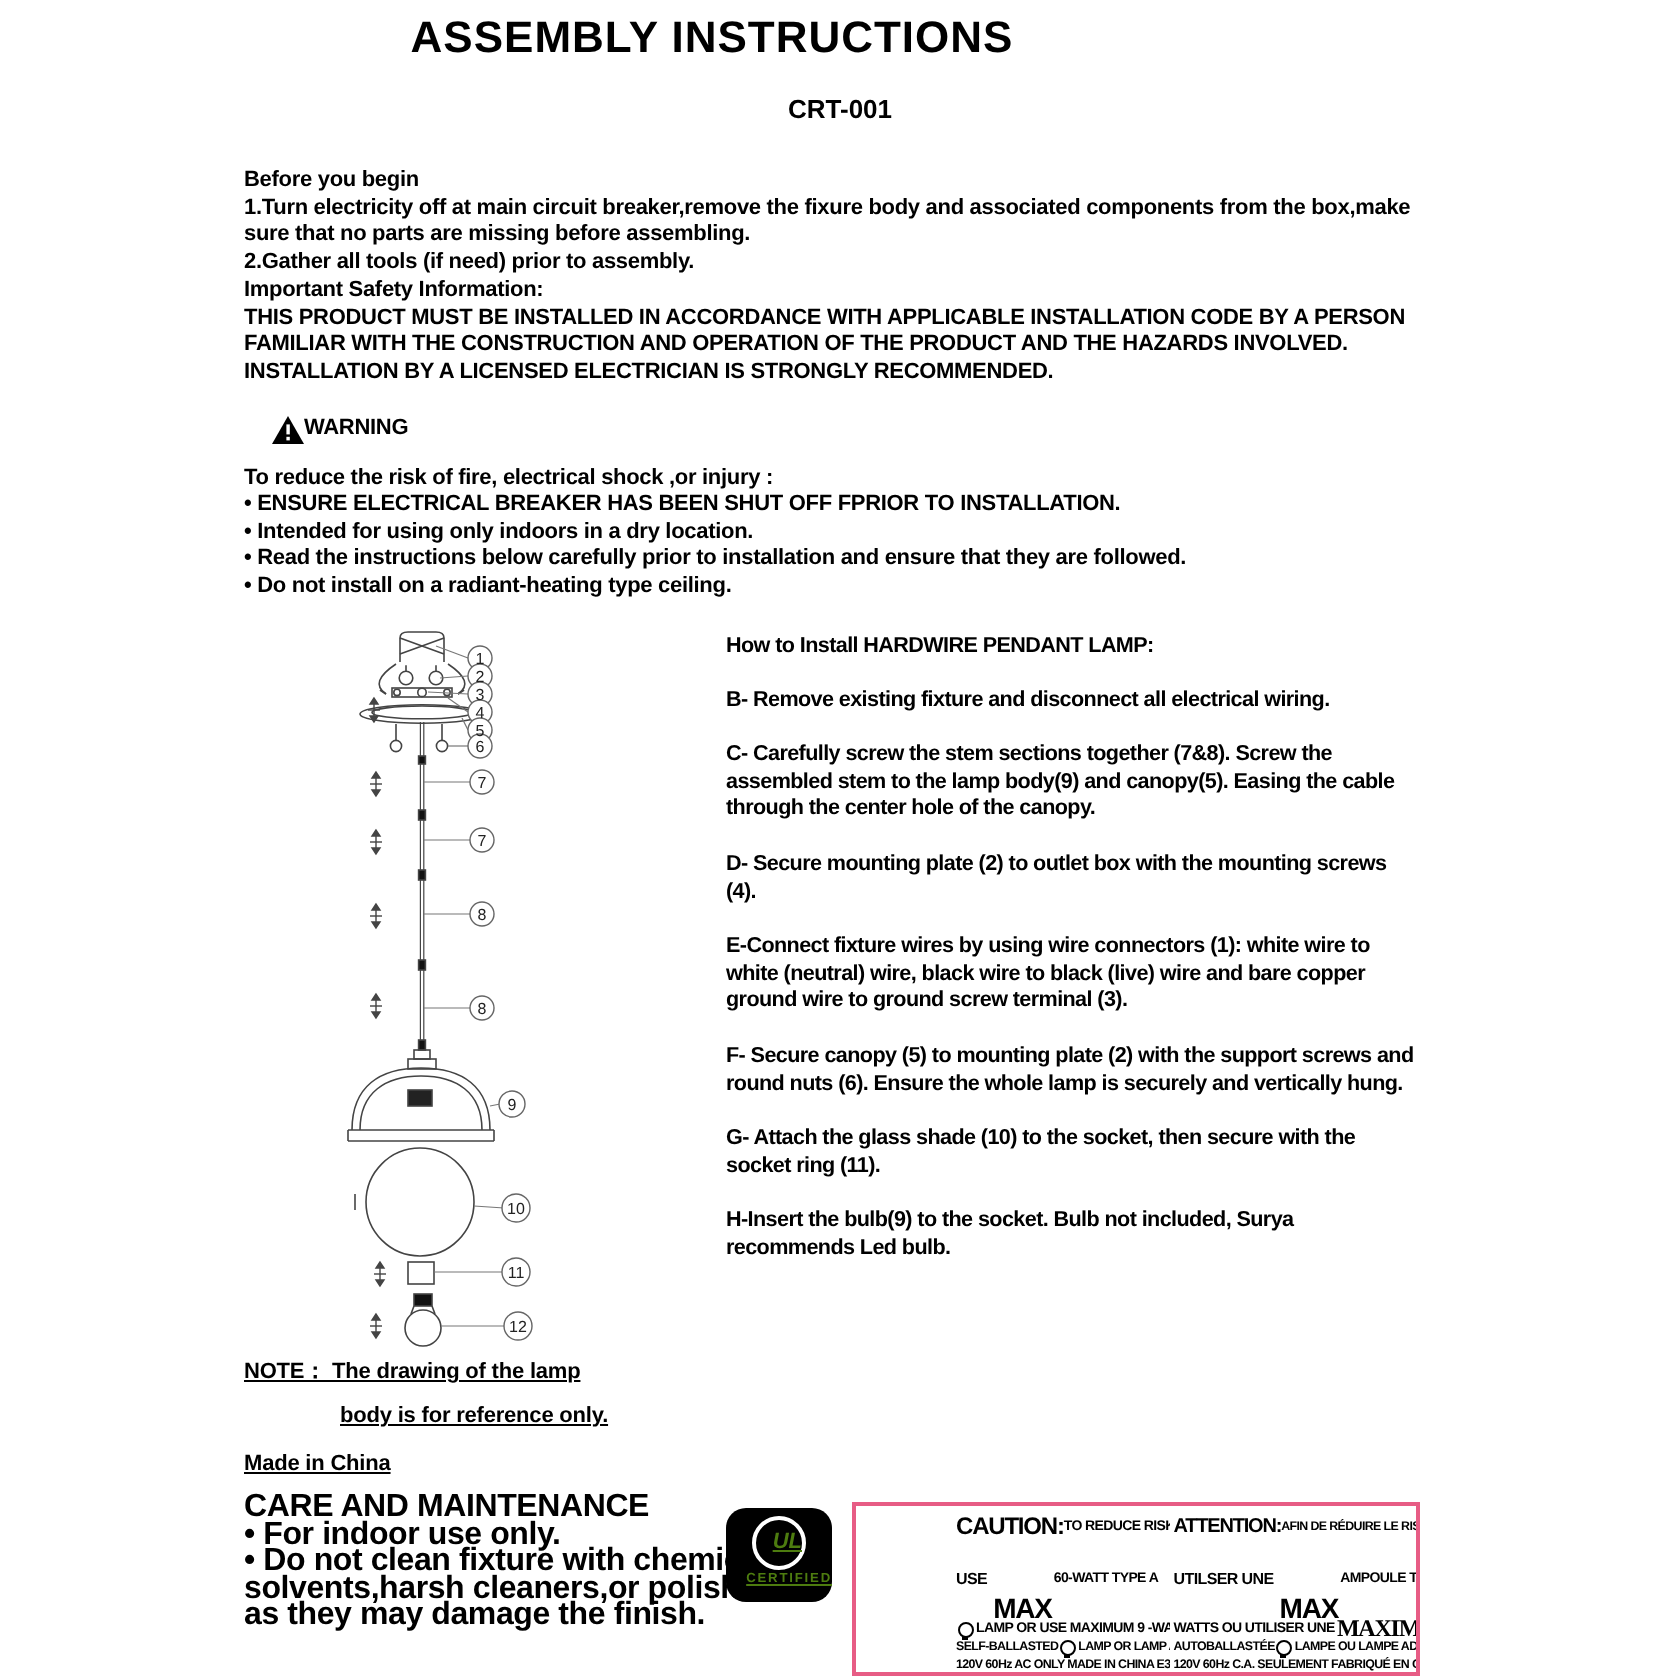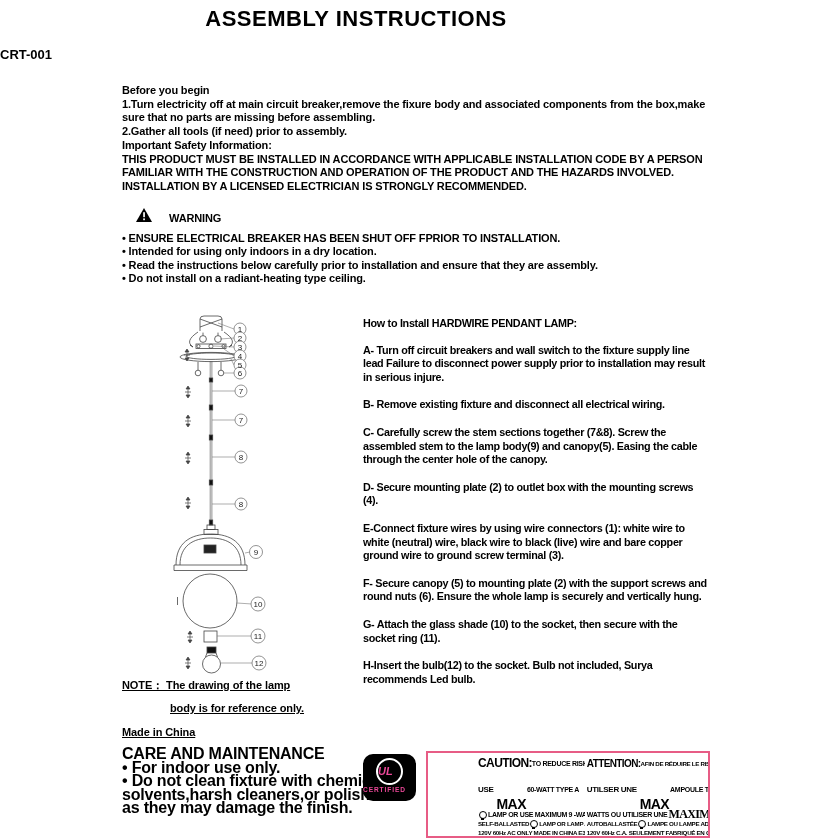--- a/index.html
+++ b/index.html
@@ -1,33 +1,33 @@
 <!DOCTYPE html>
 <html><head>
 <meta charset="utf-8">
 <style>
   html,body{margin:0;padding:0;background:#fff;}
   body{width:840px;height:840px;position:relative;font-family:"Liberation Sans",sans-serif;color:#000;overflow:hidden;}
   .abs{position:absolute;}
   .title{top:6px;left:0;width:712px;text-align:center;font-size:22px;font-weight:bold;letter-spacing:.5px;}
-  .model{top:47px;left:0;width:840px;font-size:13px;font-weight:bold;}
+  .model{top:47px;left:0;width:840px;text-align:center;font-size:13px;font-weight:bold;}
   .intro{top:84px;left:122px;width:598px;font-size:11px;line-height:13.7px;font-weight:bold;letter-spacing:-.15px;}
   .warnsec{top:208px;left:122px;width:600px;font-size:11px;line-height:13.6px;font-weight:bold;letter-spacing:-.15px;}
-  .warnhead{display:flex;align-items:flex-end;gap:17px;margin-left:14px;margin-bottom:6px;}
+  .warnhead{display:flex;align-items:flex-start;gap:0;margin-left:14px;margin-bottom:6px;}
   .warnhead span{font-size:11px;}
   .steps{top:317px;left:363px;width:344px;font-size:10.8px;line-height:13.6px;font-weight:bold;letter-spacing:-.3px;}
   .steps .hd{margin-bottom:13px;}
   .steps p{margin:0 0 14px 0;}
   .diagram{top:313px;left:160px;}
   .notesec{top:678px;left:122px;width:270px;font-size:11px;font-weight:bold;letter-spacing:-.1px;text-decoration:underline;}
   .notesec .n1{margin-bottom:9px;}
   .notesec .n2{margin-bottom:12px;padding-left:48px;}
   .caresec{top:747px;left:122px;width:310px;font-size:16px;line-height:13.5px;font-weight:bold;letter-spacing:-.2px;}
   .caresec div{white-space:nowrap;}
-  .ul-logo{top:754px;left:363px;width:53px;height:47px;background:#000;border-radius:10px;color:#ec4899;text-align:left;}
+  .ul-logo{top:754px;left:363px;width:53px;height:47px;background:#000;border-radius:10px;color:#4d7c0f;text-align:right;text-decoration:underline;}
   .ul-circle{width:23px;height:23px;border:2px solid #fff;border-radius:50%;margin:4px auto 1px auto;font-size:11px;font-weight:bold;font-style:italic;line-height:23px;}
   .ul-cert{font-size:6.6px;font-weight:bold;letter-spacing:.9px;}
   .caution{top:751px;left:426px;width:284px;height:87px;border:2px solid #e75c85;box-sizing:border-box;display:flex;background:#fff;padding-left:45px;}
   .ccol{font-weight:bold;white-space:nowrap;overflow:hidden;}
   .ccol.en{width:47%;padding:5px 1px 0 5px;}
   .ccol.fr{width:53%;padding:5px 2px 0 2px;}
   .crow{display:flex;align-items:center;line-height:9px;}
   .cs{font-size:7px;letter-spacing:-.3px;}
   .cxs{font-size:6.2px;letter-spacing:-.3px;}
   .chead{font-size:12px;letter-spacing:-.6px;line-height:11px;}
@@ -57,23 +57,24 @@
   <div class="warnhead">
     <span>
       <svg width="16" height="14" viewBox="0 0 16 14">
         <path d="M8 0 L16 14 H0 Z" fill="#000"></path>
         <rect x="7.2" y="4.2" width="1.7" height="5" fill="#fff"></rect>
         <rect x="7.2" y="10.4" width="1.7" height="1.8" fill="#fff"></rect>
       </svg>
     </span>
     <span>WARNING</span>
   </div>
+  <div>To reduce the risk of fire, electrical shock ,or injury :</div>
   <div>• ENSURE ELECTRICAL BREAKER HAS BEEN SHUT OFF FPRIOR TO INSTALLATION.</div>
   <div>• Intended for using only indoors in a dry location.</div>
-  <div>• Read the instructions below carefully prior to installation and ensure that they are assembly.</div>
+  <div>• Read the instructions below carefully prior to installation and ensure that they are followed.</div>
   <div>• Do not install on a radiant-heating type ceiling.</div>
 </div>
 
 <svg class="abs diagram" width="120" height="365" viewBox="0 0 120 365">
   <g stroke="#444" stroke-width="0.8" fill="none">
 
     <g>
       <path d="M40 18 L40 6 Q40 3 44 3 H58 Q62 3 62 6 L62 18"></path>
       <path d="M40 6 L62 14 M40 14 L62 6"></path>
       <path d="M38 19 C29 25 27 30 33 34"></path>
@@ -223,28 +224,27 @@
     <text x="81" y="194">8</text>
     <text x="96" y="242">9</text>
     <text x="98" y="294">10</text>
     <text x="98" y="326">11</text>
     <text x="99" y="353">12</text>
   </g>
 </svg>
 
 <div class="abs steps">
   <div class="hd">How to Install HARDWIRE PENDANT LAMP:</div>
-  <p>A- Turn off circuit breakers and wall switch to the fixture supply line lead Failure to disconnect power supply prior to installation may result in serious injure.</p>
   <p>B- Remove existing fixture and disconnect all electrical wiring.</p>
   <p>C- Carefully screw the stem sections together (7&amp;8).  Screw the assembled stem to the lamp body(9) and canopy(5). Easing the cable through the center hole of the canopy.</p>
   <p>D- Secure mounting plate (2) to outlet box with the mounting screws (4).</p>
   <p>E-Connect fixture wires by using wire connectors (1): white wire to white (neutral) wire, black wire to black (live) wire and bare copper ground wire to ground screw terminal (3).</p>
   <p>F- Secure canopy (5) to mounting plate (2) with the support screws and round nuts (6).  Ensure the whole lamp is securely and vertically hung.</p>
   <p>G- Attach the glass shade (10) to the socket, then secure with the socket ring (11).</p>
-  <p>H-Insert the bulb(12) to the socket. Bulb not included, Surya recommends Led bulb.</p>
+  <p>H-Insert the bulb(9) to the socket. Bulb not included, Surya recommends Led bulb.</p>
 </div>
 
 <div class="abs notesec">
   <div class="n1">NOTE：  The drawing of the lamp</div>
   <div class="n2">body is for reference only.</div>
   <div>Made in China</div>
 </div>
 
 <div class="abs caresec">
   <div>CARE AND MAINTENANCE</div>

